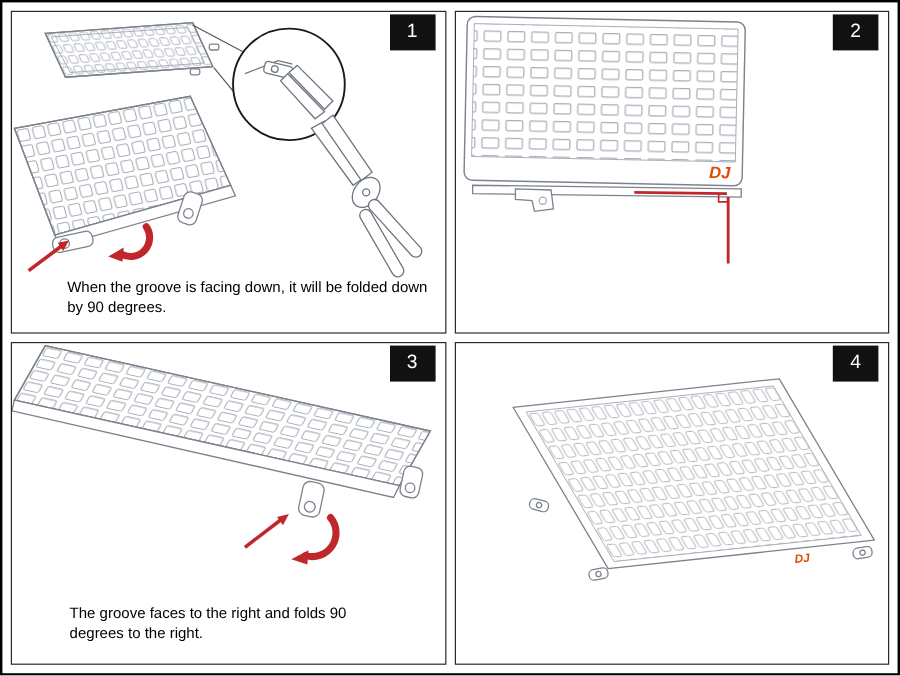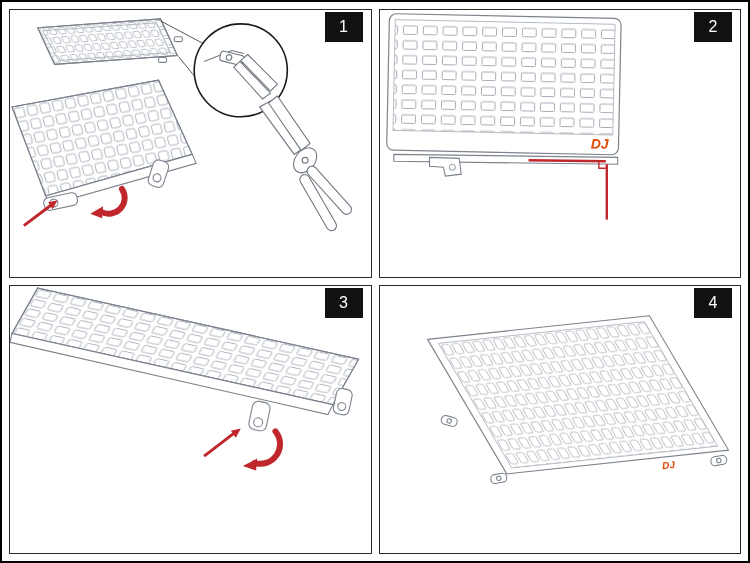--- a/index.html
+++ b/index.html
@@ -88,20 +88,21 @@
         <ellipse cx="298" cy="152" rx="10" ry="14" transform="rotate(38 298 152)"></ellipse>
         <circle cx="298" cy="152" r="3" fill="none"></circle>
         <g transform="rotate(48 305 163)">
             <rect x="300" y="158" width="62" height="10" rx="5"></rect>
           </g>
         <g transform="rotate(60 298 170)">
             <rect x="294" y="166" width="64" height="10" rx="5"></rect>
           </g>
       </g>
     </svg>
+    <div class="caption cap1">When the groove is facing down, it will be folded down by 90 degrees.</div>
   </div>
 
   <div class="panel">
     <div class="badge">2</div>
     <svg class="illus" viewBox="0 0 364 270" preserveAspectRatio="none">
       <defs>
         <pattern id="m2" width="20" height="15" patternUnits="userSpaceOnUse">
           <rect x="2.5" y="3" width="14" height="8.5" rx="1" fill="none" stroke="#a6adb6" stroke-width="1"></rect>
         </pattern>
       </defs>
@@ -144,20 +145,21 @@
           <circle cx="336" cy="122" r="4" fill="#fff"></circle>
         </g>
       </g>
       <g>
         <line x1="196" y1="172" x2="226" y2="149" stroke="#c0272d" stroke-width="3"></line>
         <polygon points="233,144 228,153.5 223,146.5" fill="#c0272d"></polygon>
         <path d="M268,147 A20,20 0 0 1 247,179" fill="none" stroke="#c0272d" stroke-width="6" stroke-linecap="round"></path>
         <polygon points="235,182 249.5,174.5 248.5,186.5" fill="#c0272d"></polygon>
       </g>
     </svg>
+    <div class="caption cap3">The groove faces to the right and folds 90 degrees to the right.</div>
   </div>
 
   <div class="panel">
     <div class="badge">4</div>
     <svg class="illus" viewBox="0 0 364 270" preserveAspectRatio="none">
       <defs>
         <pattern id="m4" width="10.5" height="16" patternUnits="userSpaceOnUse" patternTransform="matrix(0.994,-0.107,0.507,0.862,59,58)">
           <rect x="1.5" y="2" width="7.5" height="12" rx="2" fill="none" stroke="#a6adb6" stroke-width="0.8"></rect>
         </pattern>
       </defs>

